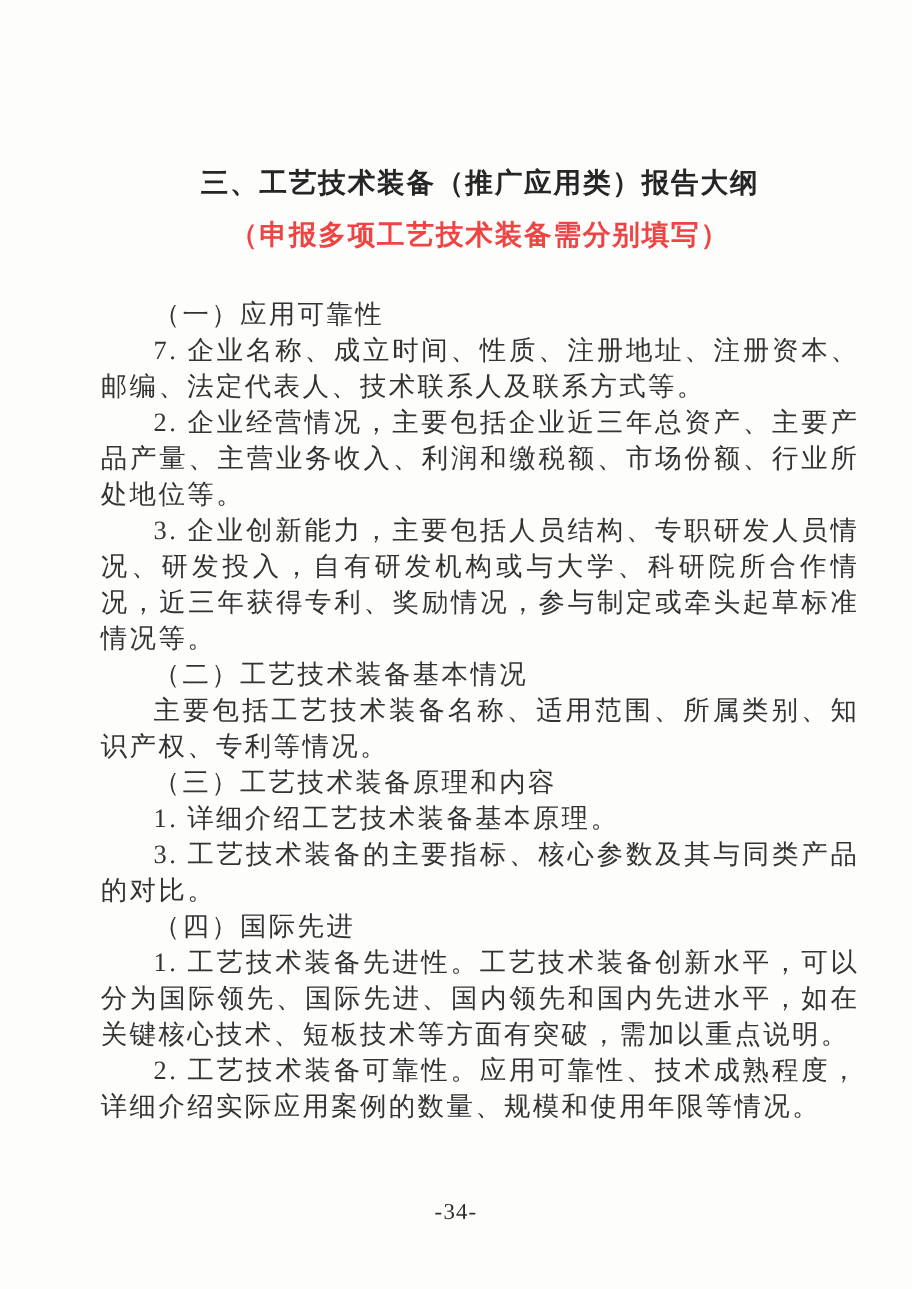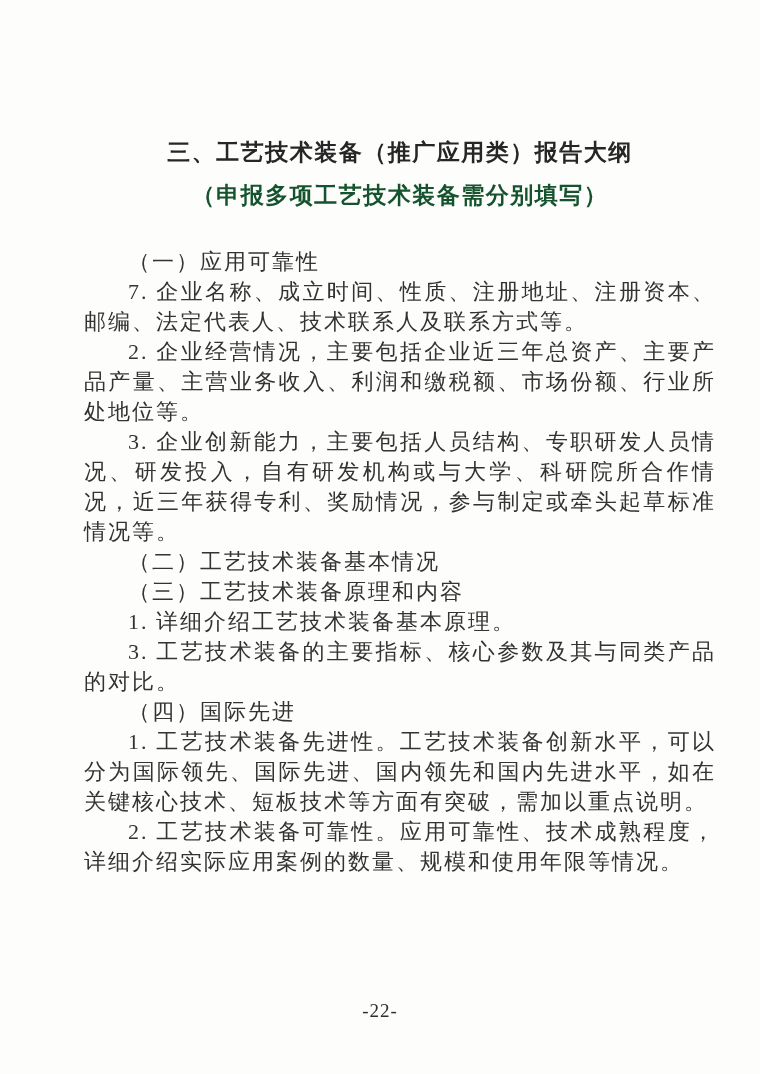--- a/index.html
+++ b/index.html
@@ -23,21 +23,21 @@
     font-weight: bold;
     letter-spacing: 1.5px;
     color: #262626;
     line-height: 30px;
     margin: 0;
   }
   .doc-subtitle {
     font-size: 23px;
     font-weight: bold;
     letter-spacing: 1.5px;
-    color: #14532d;
+    color: #ef4444;
     line-height: 30px;
     margin: 13px 0 0 0;
   }
   .content {
     margin-top: 36px;
     font-size: 22px;
     line-height: 30px;
   }
   .content p {
     margin: 0;
@@ -74,24 +74,25 @@
       <h1 class="doc-title">三、工艺技术装备（推广应用类）报告大纲</h1>
       <h2 class="doc-subtitle">（申报多项工艺技术装备需分别填写）</h2>
     </div>
 
     <div class="content">
       <p class="heading">（一）应用可靠性</p>
       <p class="para">7. 企业名称、成立时间、性质、注册地址、注册资本、邮编、法定代表人、技术联系人及联系方式等。</p>
       <p class="para">2. 企业经营情况，主要包括企业近三年总资产、主要产品产量、主营业务收入、利润和缴税额、市场份额、行业所处地位等。</p>
       <p class="para">3. 企业创新能力，主要包括人员结构、专职研发人员情况、研发投入，自有研发机构或与大学、科研院所合作情况，近三年获得专利、奖励情况，参与制定或牵头起草标准情况等。</p>
       <p class="heading">（二）工艺技术装备基本情况</p>
+      <p class="para">主要包括工艺技术装备名称、适用范围、所属类别、知识产权、专利等情况。</p>
       <p class="heading">（三）工艺技术装备原理和内容</p>
       <p class="para">1. 详细介绍工艺技术装备基本原理。</p>
       <p class="para">3. 工艺技术装备的主要指标、核心参数及其与同类产品的对比。</p>
       <p class="heading">（四）国际先进</p>
       <p class="para">1. 工艺技术装备先进性。工艺技术装备创新水平，可以分为国际领先、国际先进、国内领先和国内先进水平，如在关键核心技术、短板技术等方面有突破，需加以重点说明。</p>
       <p class="para">2. 工艺技术装备可靠性。应用可靠性、技术成熟程度，详细介绍实际应用案例的数量、规模和使用年限等情况。</p>
     </div>
 
   </div>
 
-  <div class="footer">-22-</div>
+  <div class="footer">-34-</div>
 </div>
 
 </body></html>

